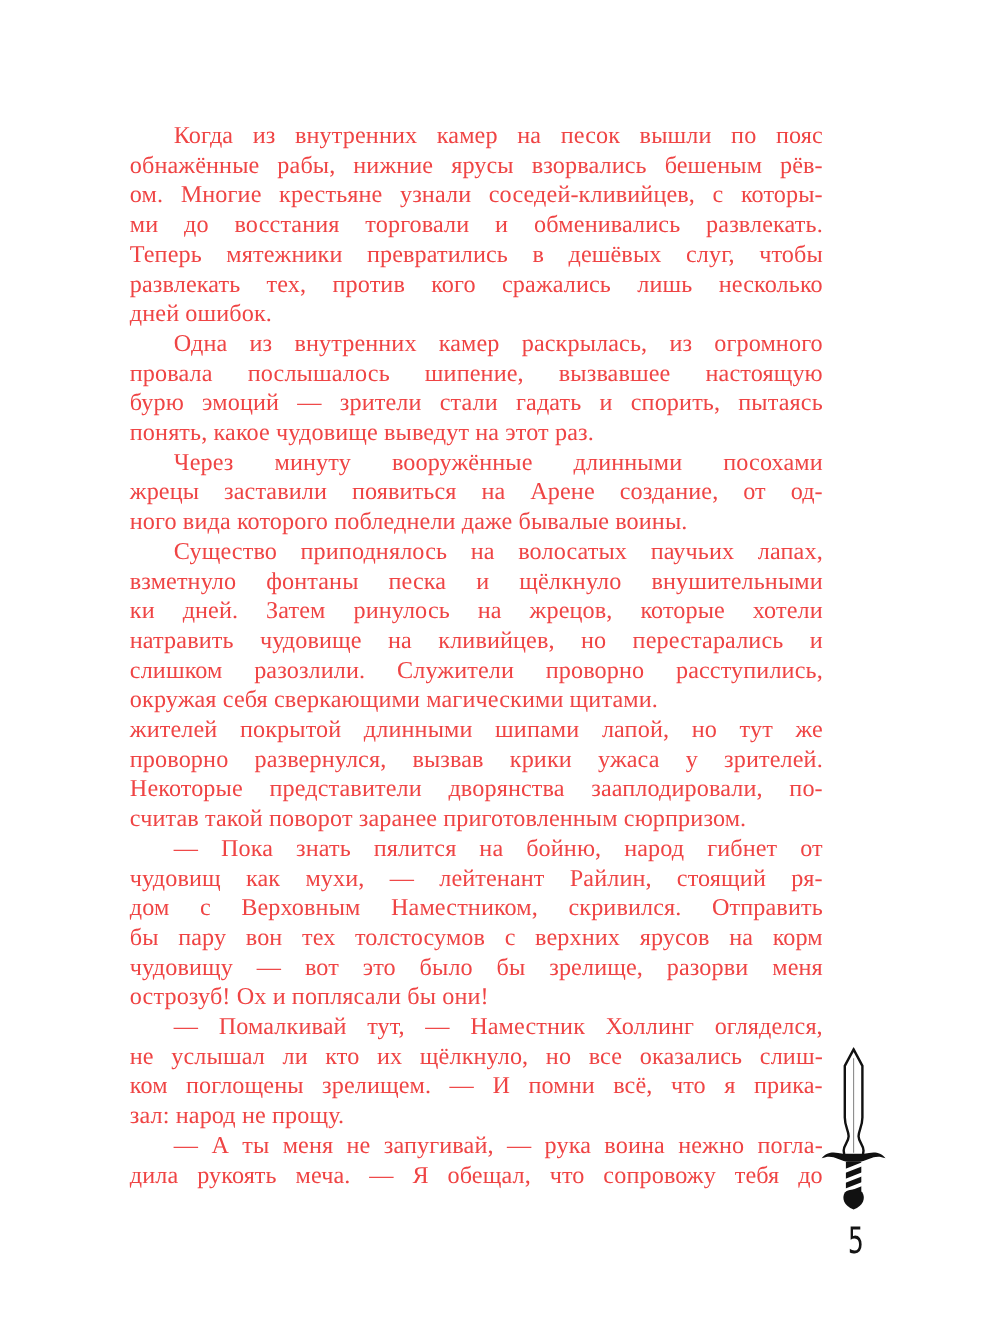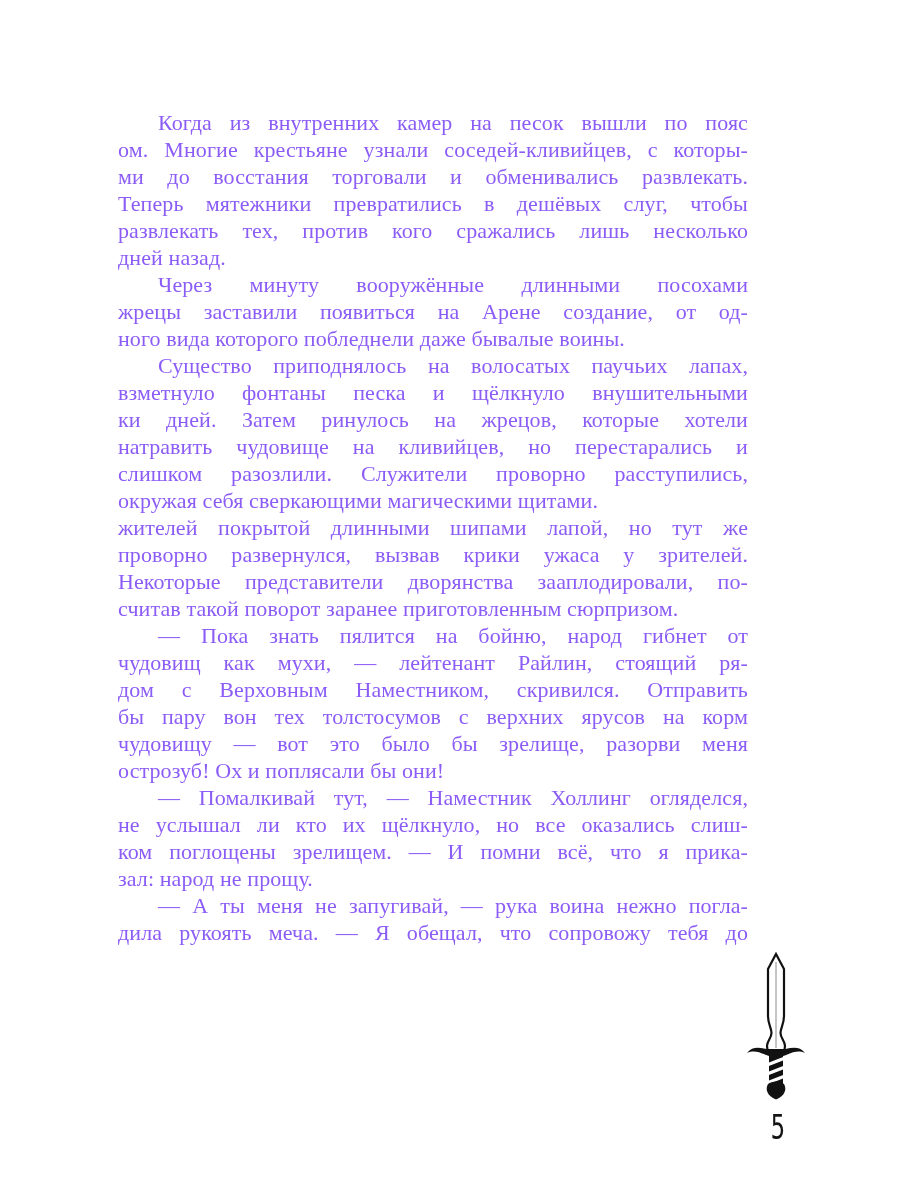--- a/index.html
+++ b/index.html
@@ -15,21 +15,21 @@
     background: #ffffff;
     margin: 0 auto;
     overflow: hidden;
     font-family: "Liberation Serif", "DejaVu Serif", serif;
   }
   .text-block {
     position: absolute;
     left: 118px;
     top: 109px;
     width: 630px;
-    color: #8b5cf6;
+    color: #ef4444;
     font-size: 22px;
     line-height: 27px;
     letter-spacing: 0.1px;
   }
   .para { margin: 0; padding: 0; }
   .line {
     text-align: justify;
     text-align-last: justify;
     white-space: normal;
   }
@@ -57,25 +57,32 @@
   }
 </style>
 </head>
 <body>
 
 <div class="page">
 
   <div class="text-block">
       <div class="para">
         <div class="line first">Когда из внутренних камер на песок вышли по пояс</div>
+        <div class="line">обнажённые рабы, нижние ярусы взорвались бешеным рёв-</div>
         <div class="line">ом. Многие крестьяне узнали соседей-кливийцев, с которы-</div>
         <div class="line">ми до восстания торговали и обменивались развлекать.</div>
         <div class="line">Теперь мятежники превратились в дешёвых слуг, чтобы</div>
         <div class="line">развлекать тех, против кого сражались лишь несколько</div>
-        <div class="line endline">дней назад.</div>
+        <div class="line endline">дней ошибок.</div>
+      </div>
+      <div class="para">
+        <div class="line first">Одна из внутренних камер раскрылась, из огромного</div>
+        <div class="line">провала послышалось шипение, вызвавшее настоящую</div>
+        <div class="line">бурю эмоций — зрители стали гадать и спорить, пытаясь</div>
+        <div class="line endline">понять, какое чудовище выведут на этот раз.</div>
       </div>
       <div class="para">
         <div class="line first">Через минуту вооружённые длинными посохами</div>
         <div class="line">жрецы заставили появиться на Арене создание, от од-</div>
         <div class="line endline">ного вида которого побледнели даже бывалые воины.</div>
       </div>
       <div class="para">
         <div class="line first">Существо приподнялось на волосатых паучьих лапах,</div>
         <div class="line">взметнуло фонтаны песка и щёлкнуло внушительными</div>
         <div class="line">ки дней. Затем ринулось на жрецов, которые хотели</div>

